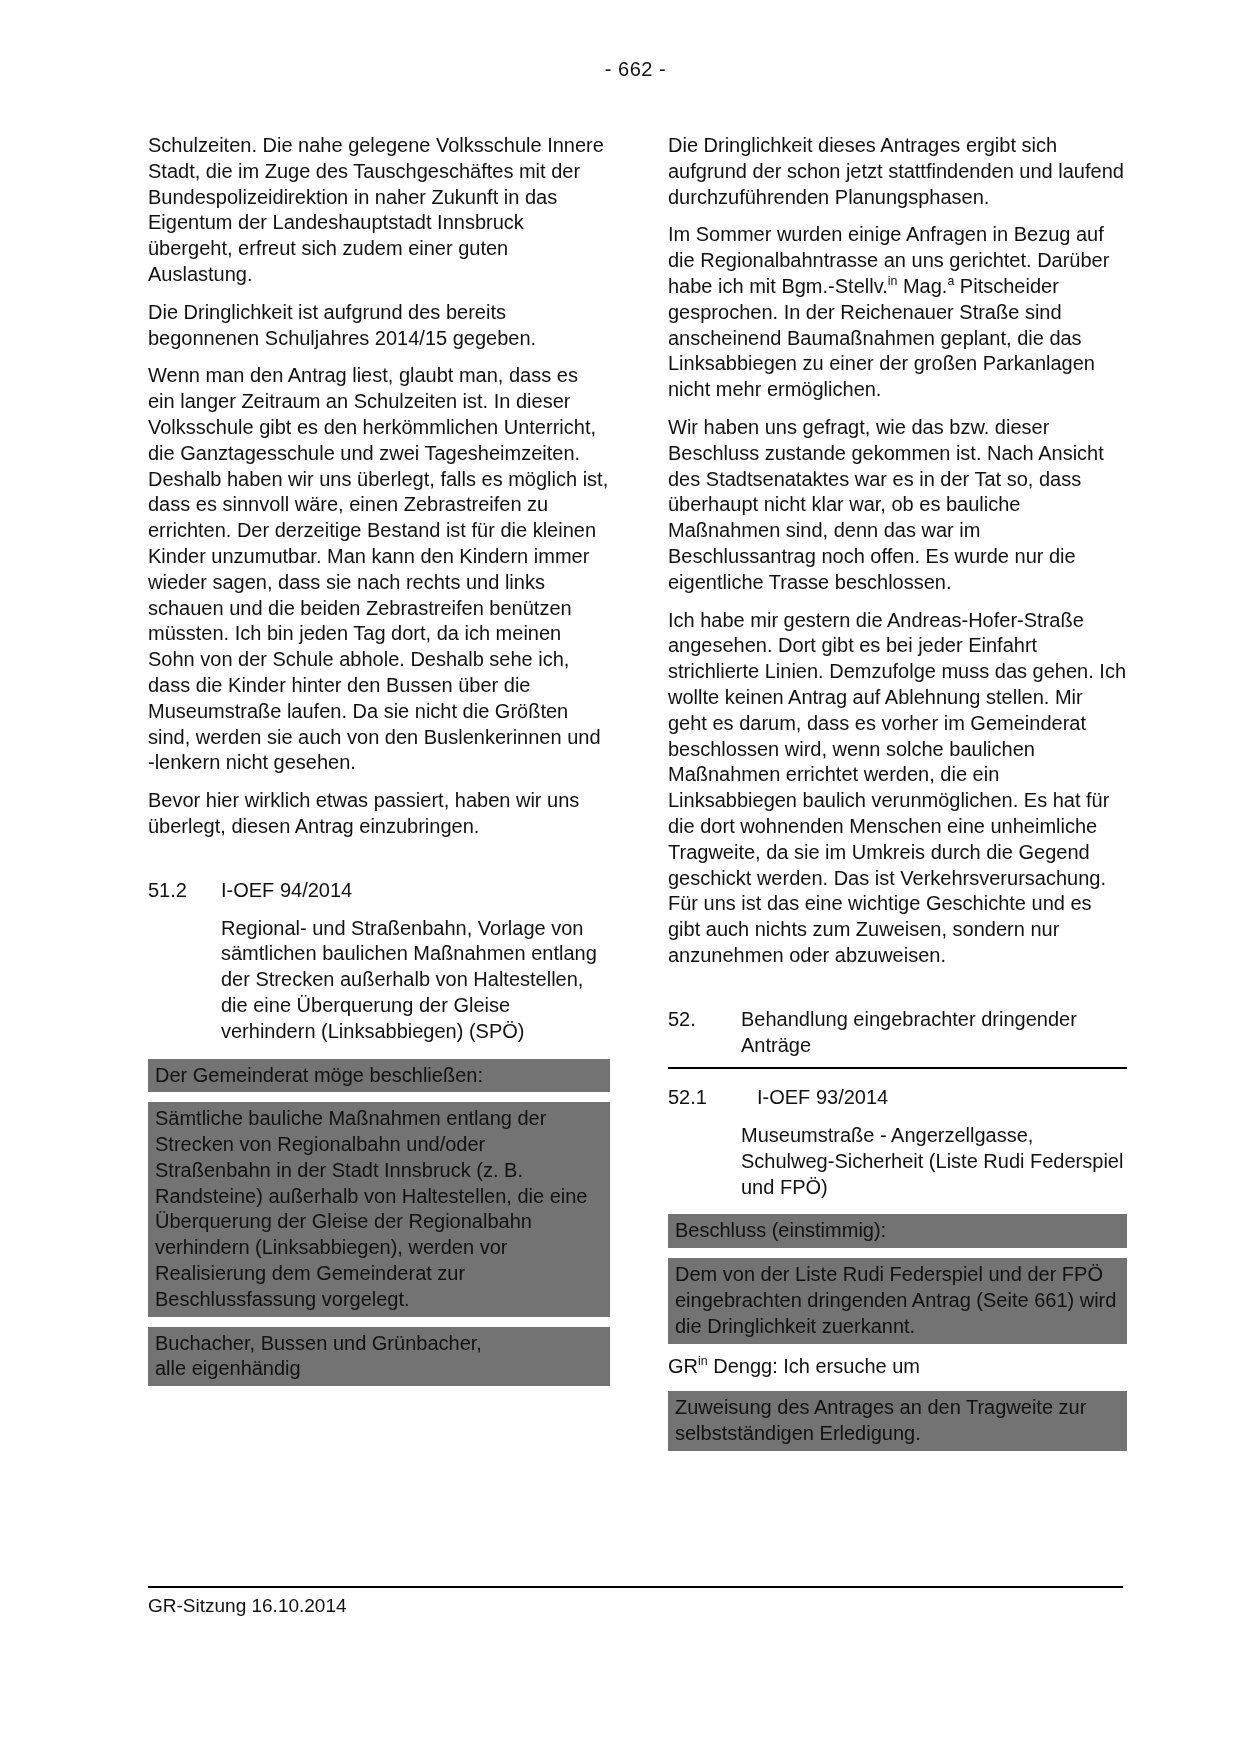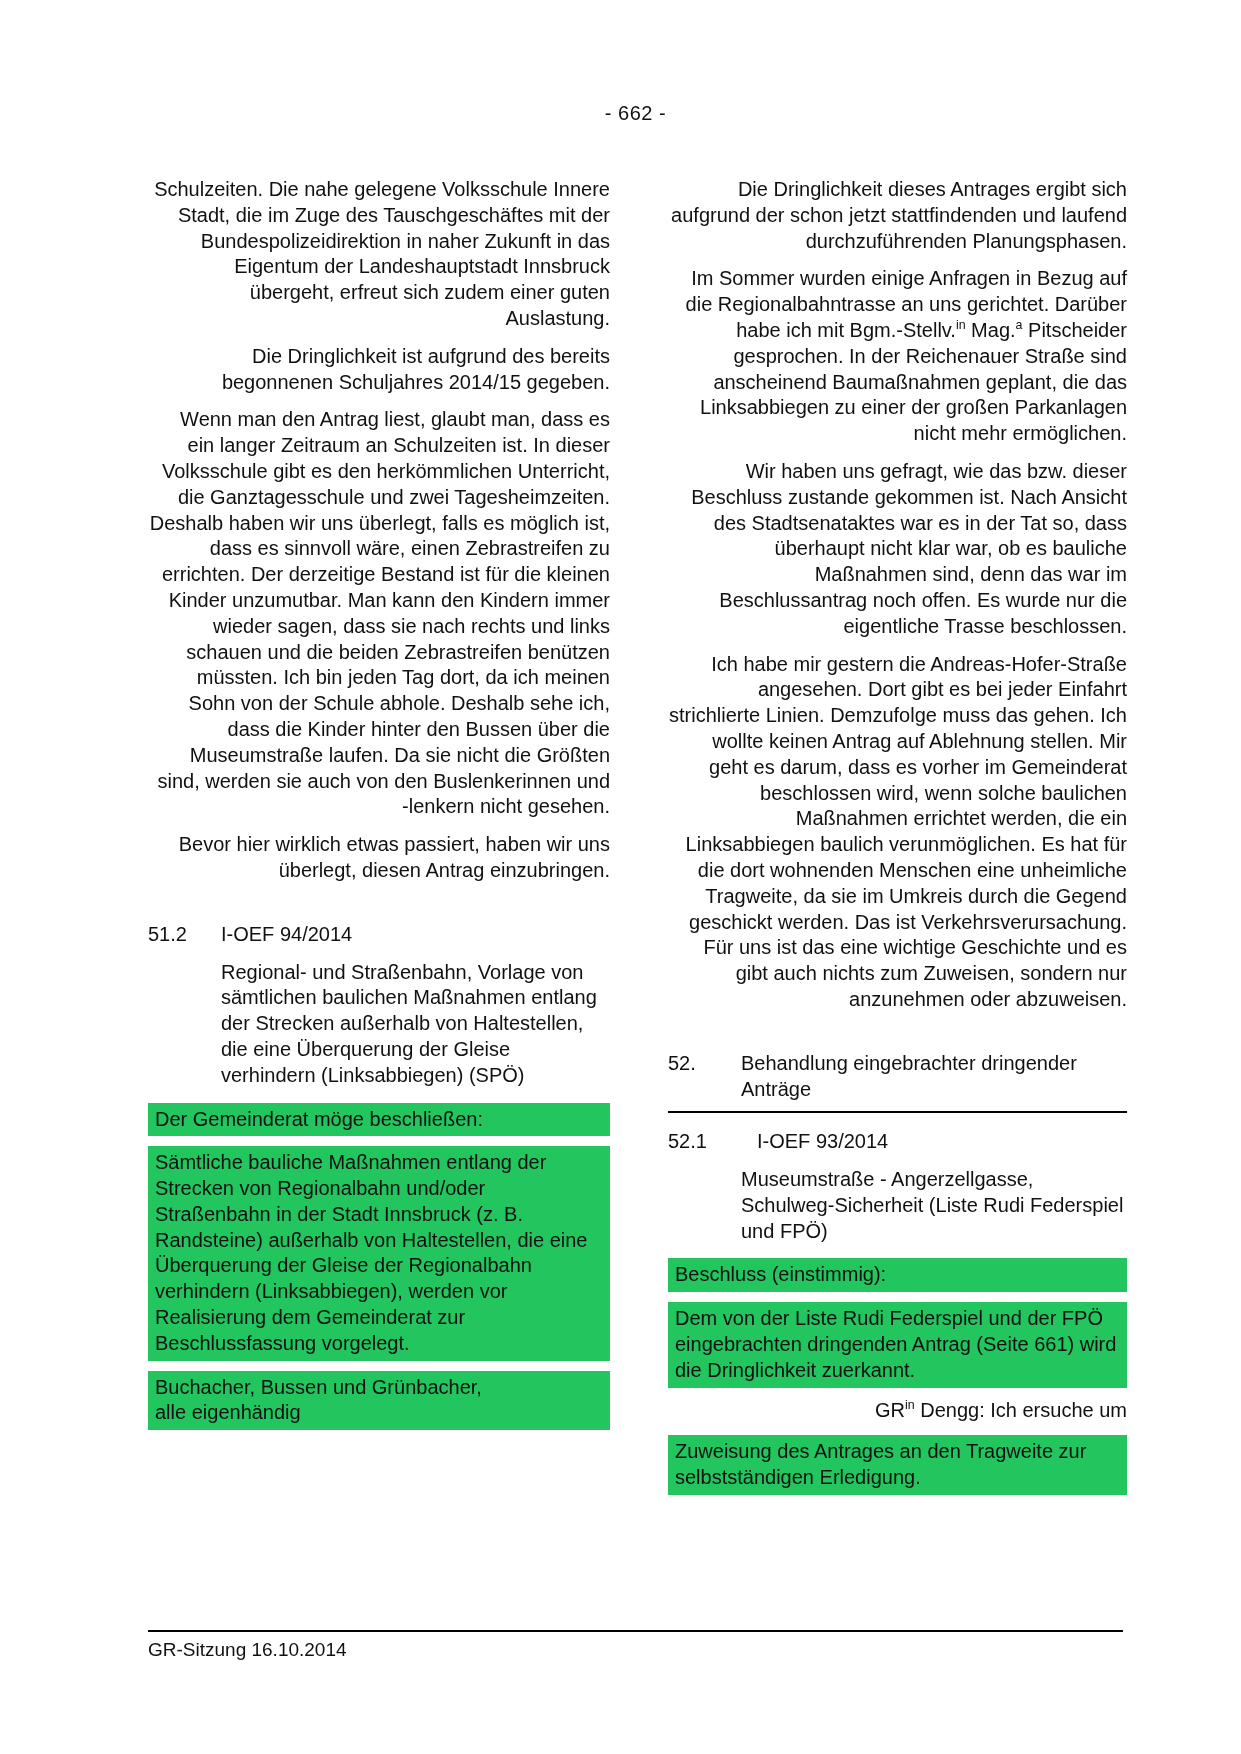--- a/index.html
+++ b/index.html
@@ -11,56 +11,55 @@
     color: #111111;
     overflow: hidden;
   }
   .page {
     position: relative;
     width: 1241px;
     height: 1396px;
     background: #ffffff;
     padding: 58px 118px 0 148px;
     hyphens: auto;
-    margin-top: 44px;
     -webkit-hyphens: auto;
   }
   .page-number {
     text-align: center;
     font-size: 20px;
     letter-spacing: 0.5px;
     margin-bottom: 52px;
   }
   .columns {
     display: flex;
     gap: 58px;
     align-items: flex-start;
   }
   .col { font-size: 20px; line-height: 1.29; text-align: left; }
   .col-left  { width: 462px; flex: 0 0 462px; }
   .col-right { width: 459px; flex: 0 0 459px; }
 
-  .para { margin-bottom: 12px; text-align: right; }
+  .para { margin-bottom: 12px; }
 
   .section-head {
     display: flex;
     margin-top: 38px;
     margin-bottom: 12px;
   }
   .sec-num { width: 73px; flex: 0 0 73px; }
   .sec-label { flex: 1 1 auto; }
   .section-head.underlined {
     border-bottom: 2px solid #000000;
     padding-bottom: 9px;
     margin-bottom: 16px;
   }
   .indent-block { margin-left: 73px; margin-bottom: 14px; }
 
   .hl {
-    background: #22c55e;
+    background: #737373;
     padding: 4px 7px;
     margin-bottom: 10px;
   }
 
   sup { font-size: 0.62em; line-height: 0; }
 
   .footer {
     position: absolute;
     left: 148px;
     right: 118px;

